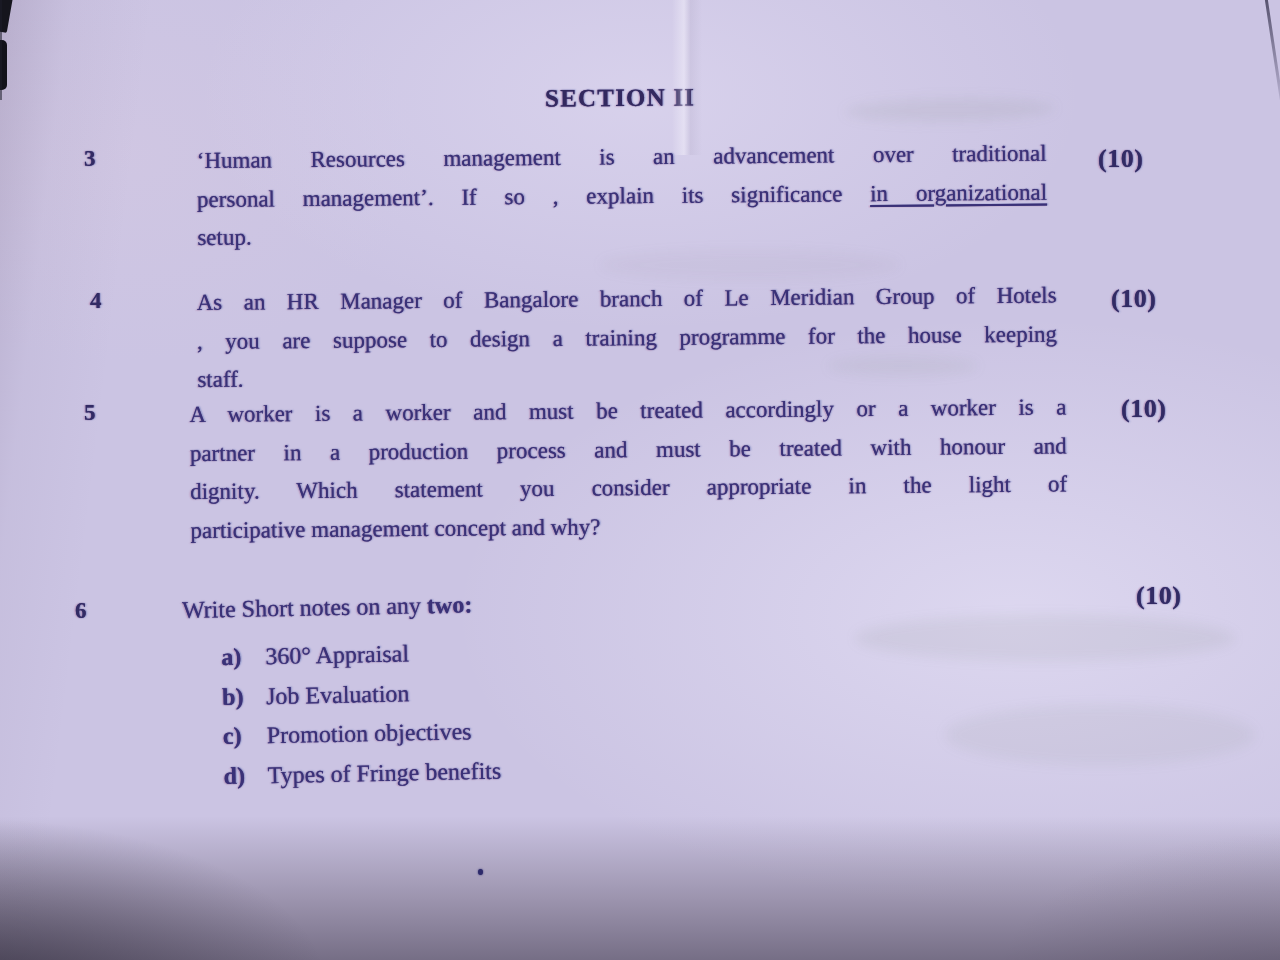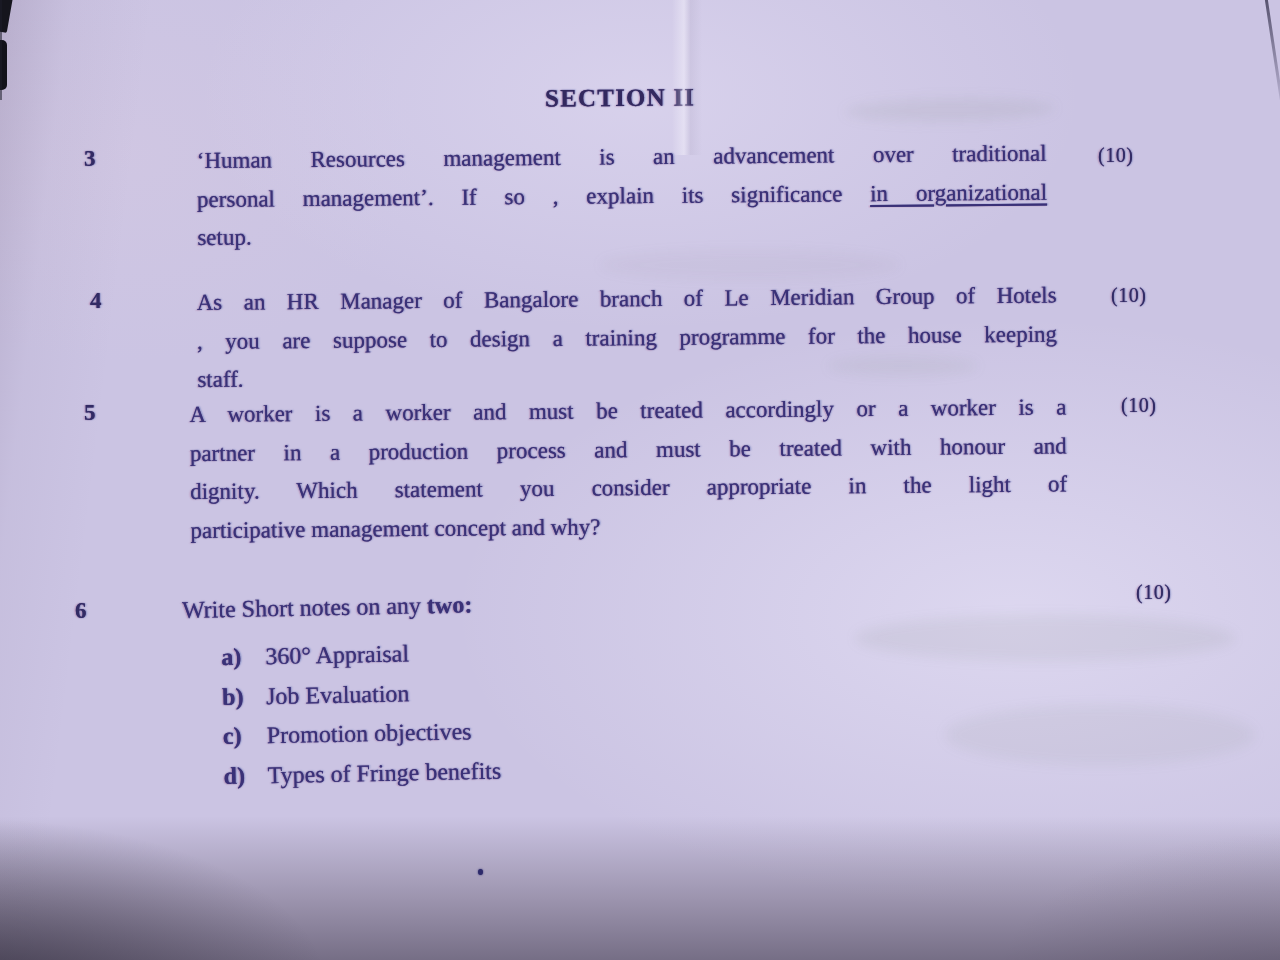--- a/index.html
+++ b/index.html
@@ -19,21 +19,21 @@
   }
   .ink{
     text-shadow:
       0 0 1px rgba(58,48,116,0.9),
       -1.4px 0.4px 1.4px rgba(160,70,110,0.28),
       1.4px -0.4px 1.4px rgba(70,100,180,0.30);
   }
   .title{position:absolute;left:545px;top:84px;font-size:25px;font-weight:bold;
          letter-spacing:1.2px;color:#33295f;transform:rotate(-0.4deg);}
   .qnum{position:absolute;font-weight:bold;font-size:23px;color:#322b64;}
-  .qmarks{position:absolute;font-weight:normal;font-size:20px;color:#322b64;letter-spacing:0.5px;}
+  .qmarks{position:absolute;font-weight:bold;font-size:26px;color:#322b64;letter-spacing:0.5px;}
   .qbody{position:absolute;font-size:23px;line-height:38.6px;
          transform:rotate(-0.5deg);transform-origin:0 50%;}
   .jl{text-align:justify;text-align-last:justify;}
   .ll{text-align:left;}
   .ul{text-decoration:underline;text-decoration-thickness:2px;text-underline-offset:4px;}
   .intro{position:absolute;font-size:24px;transform:rotate(-1.1deg);transform-origin:0 50%;}
   .bold{font-weight:bold;}
   .list{position:absolute;font-size:24px;line-height:39.5px;
         transform:rotate(-1.1deg);transform-origin:0 0;}
   .li{display:flex;}

